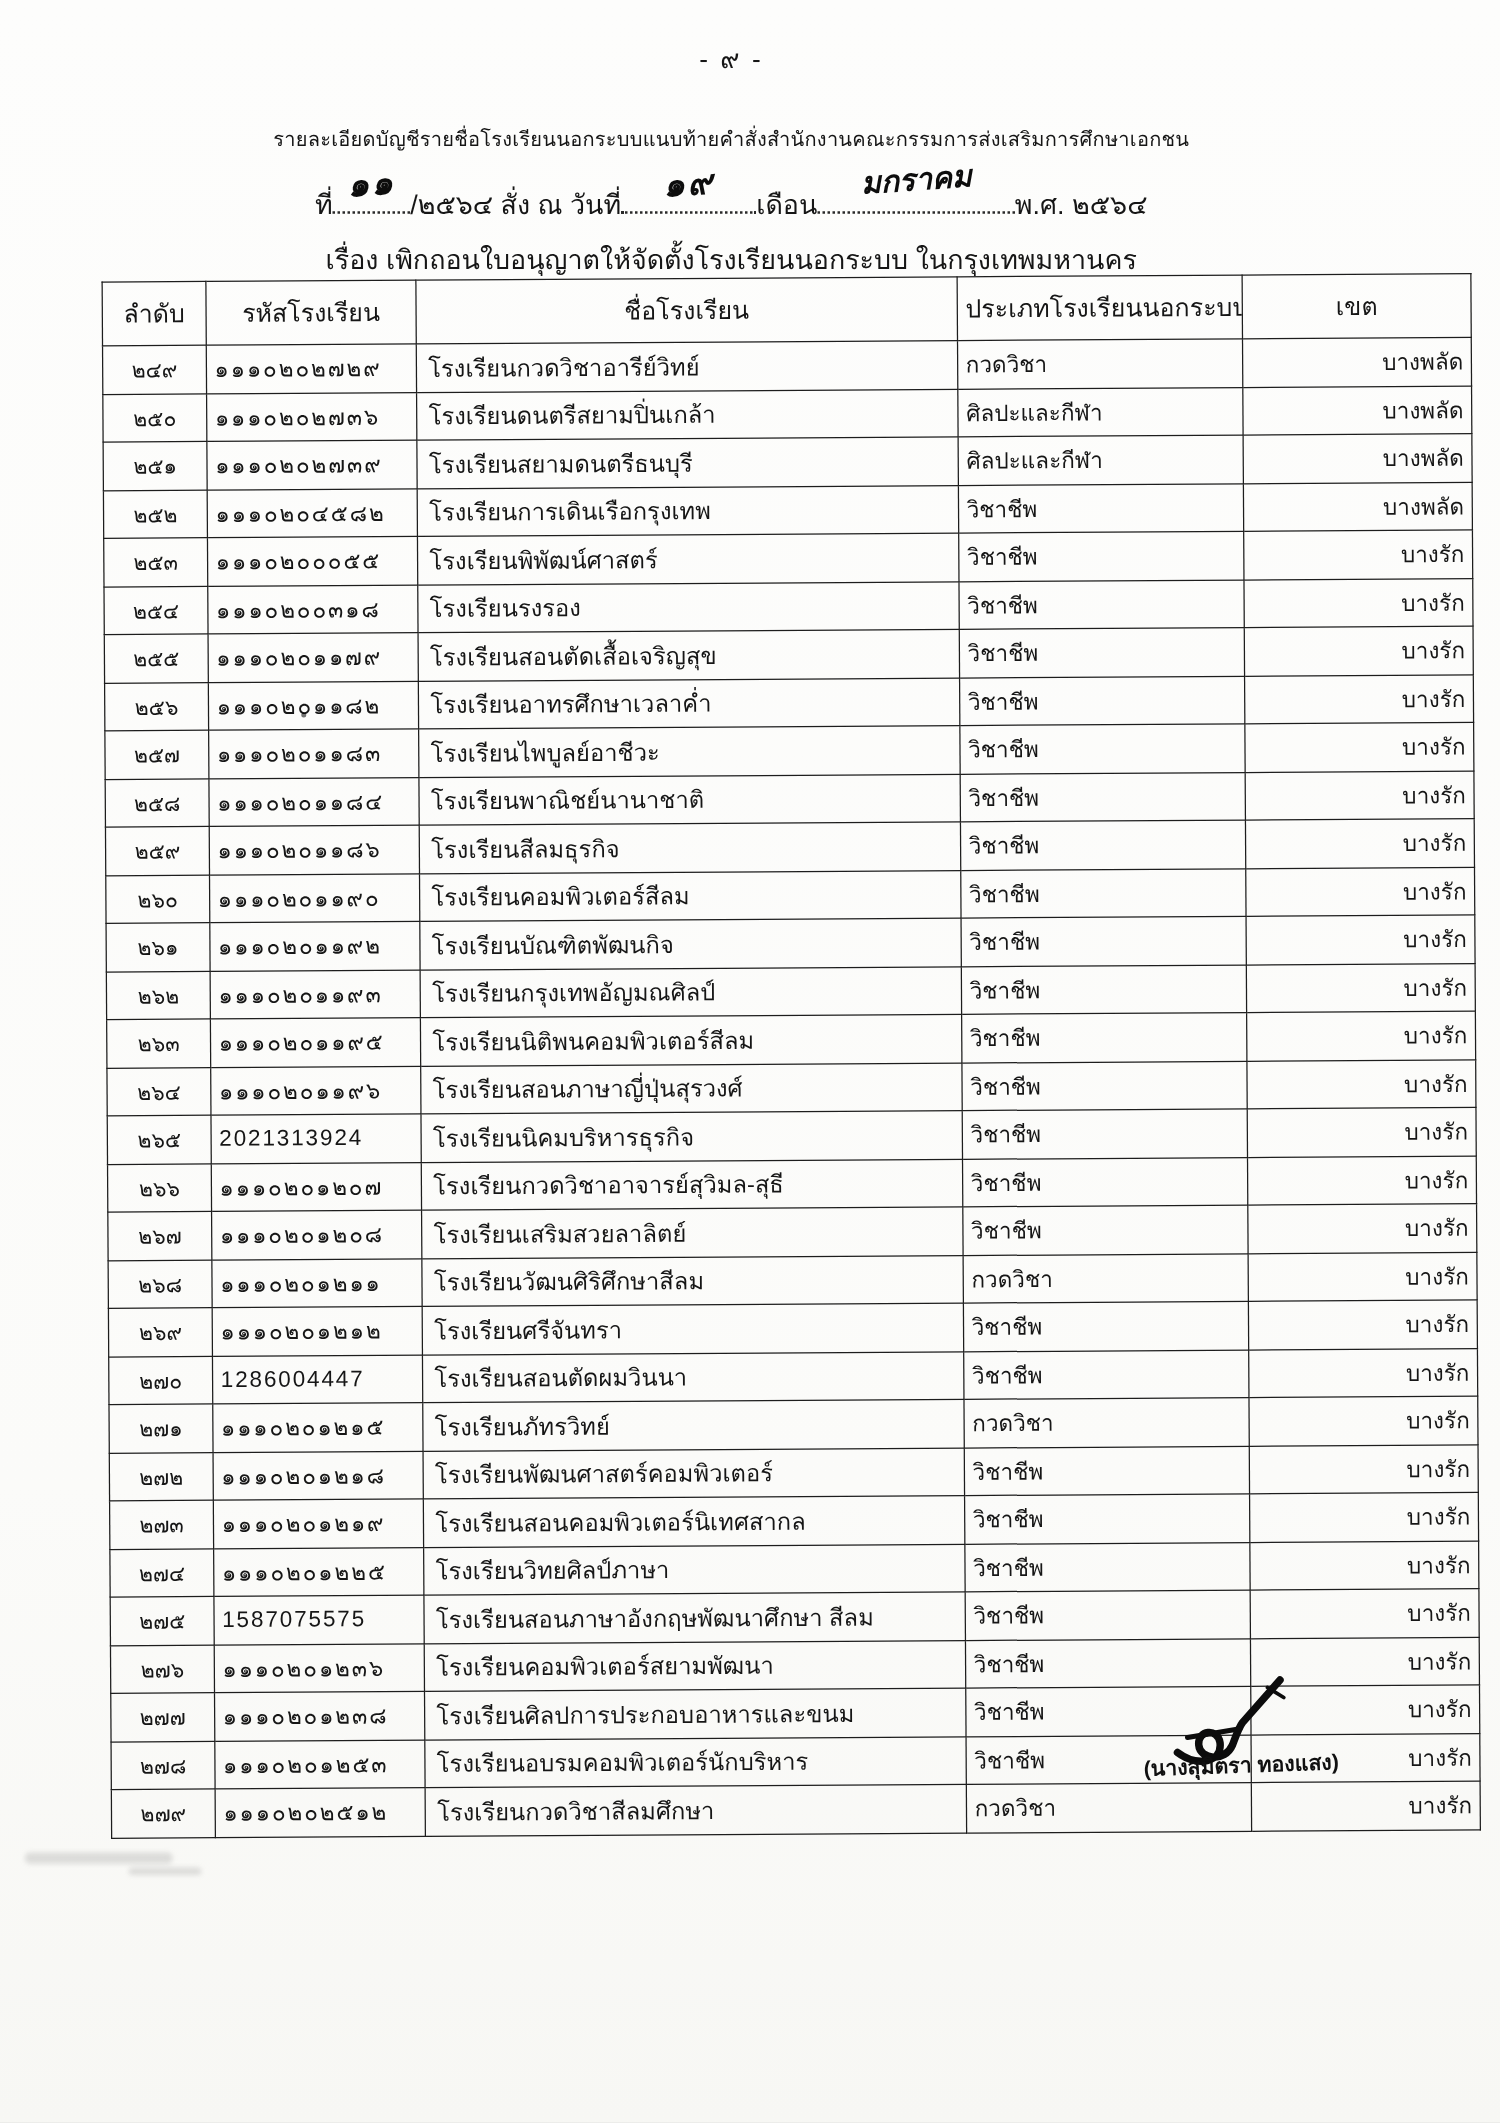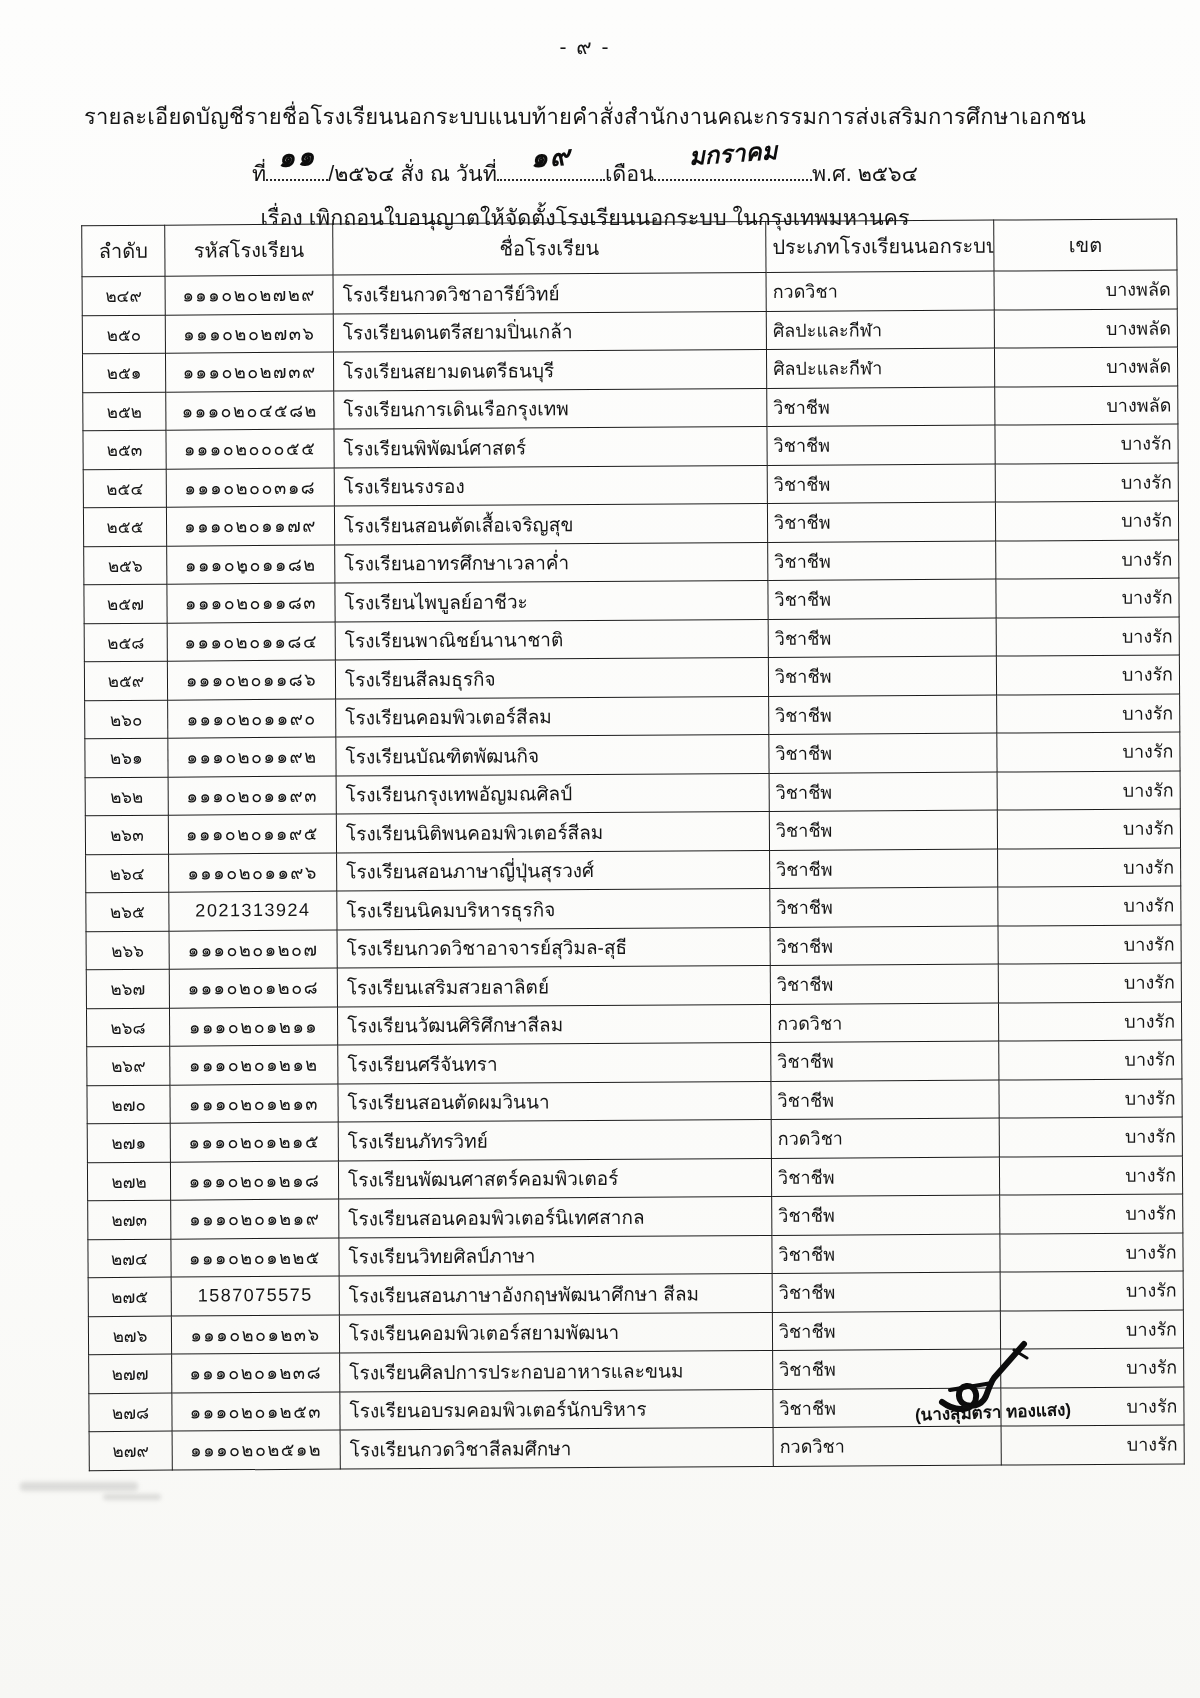--- a/index.html
+++ b/index.html
@@ -10,21 +10,21 @@
     color:#161616;
   }
   .page{
     position:relative;width:1200px;height:1698px;
     background:linear-gradient(180deg,#fdfdfc 0%,#fbfbf9 70%,#f7f7f4 100%);
     overflow:hidden;
   }
   
   .doc-header{position:absolute;left:35px;top:30px;width:1100px;text-align:center;}
   .page-num{font-size:21px;letter-spacing:2px;margin-bottom:36px;}
-  .title-line{font-size:22px;font-weight:500;letter-spacing:.2px;white-space:nowrap;}
+  .title-line{font-size:16px;font-weight:500;letter-spacing:.2px;white-space:nowrap;}
   .order-line{margin-top:22px;font-size:21.5px;position:relative;height:40px;}
   .order-line .seg{vertical-align:baseline;}
   .dotted{
     display:inline-block;position:relative;vertical-align:baseline;
     border-bottom:2.2px dotted #2a2a2a;height:20px;
   }
   .w1{width:62px;} .w2{width:108px;} .w3{width:158px;}
   .handwritten{
     position:absolute;left:50%;bottom:1px;
     transform:translateX(-50%) rotate(-4deg);
@@ -38,21 +38,21 @@
     position:absolute;left:85px;top:222px;width:1030px;
     transform:rotate(-0.35deg);transform-origin:50% 50%;
   }
   table{border-collapse:collapse;table-layout:fixed;width:1030px;background:transparent;}
   th,td{border:1.8px solid #1d1d1d;padding:0 6px;overflow:hidden;white-space:nowrap;}
   thead th{height:50px;font-size:20px;font-weight:500;text-align:center;}
   tbody td{height:37.5px;font-size:19px;font-weight:400;}
   th.col0{width:70px;} th.col1{width:155px;} th.col2{width:420px;}
   th.col3{width:215px;} th.col4{width:170px;}
   td.col0{text-align:center;font-size:17px;}
-  td.col1{text-align:center;letter-spacing:1.5px;font-size:18px;margin-left:40px;}
+  td.col1{letter-spacing:1.5px;font-size:18px;margin-left:40px;}
   td.col2{text-align:left;padding-left:9px;}
   td.col3{font-size:18px;}
   td.col4{text-align:right;font-size:18px;}
   
   .signature{position:absolute;left:893px;top:1336px;width:200px;}
   .sig-svg{position:absolute;left:35px;top:0;}
   .sig-caption{
     position:absolute;left:0;top:62px;width:200px;text-align:center;
     font-size:17px;font-weight:700;transform:rotate(-2deg);
     white-space:nowrap;color:#101010;
@@ -236,21 +236,21 @@
           </tr>
           <tr>
             <td class="col0">๒๖๙</td>
             <td class="col1">๑๑๑๐๒๐๑๒๑๒</td>
             <td class="col2">โรงเรียนศรีจันทรา</td>
             <td class="col3">วิชาชีพ</td>
             <td class="col4">บางรัก</td>
           </tr>
           <tr>
             <td class="col0">๒๗๐</td>
-            <td class="col1">๑๑๑๐๒๐๑๒๑๓</td>
+            <td class="col1">1286004447</td>
             <td class="col2">โรงเรียนสอนตัดผมวินนา</td>
             <td class="col3">วิชาชีพ</td>
             <td class="col4">บางรัก</td>
           </tr>
           <tr>
             <td class="col0">๒๗๑</td>
             <td class="col1">๑๑๑๐๒๐๑๒๑๕</td>
             <td class="col2">โรงเรียนภัทรวิทย์</td>
             <td class="col3">กวดวิชา</td>
             <td class="col4">บางรัก</td>

